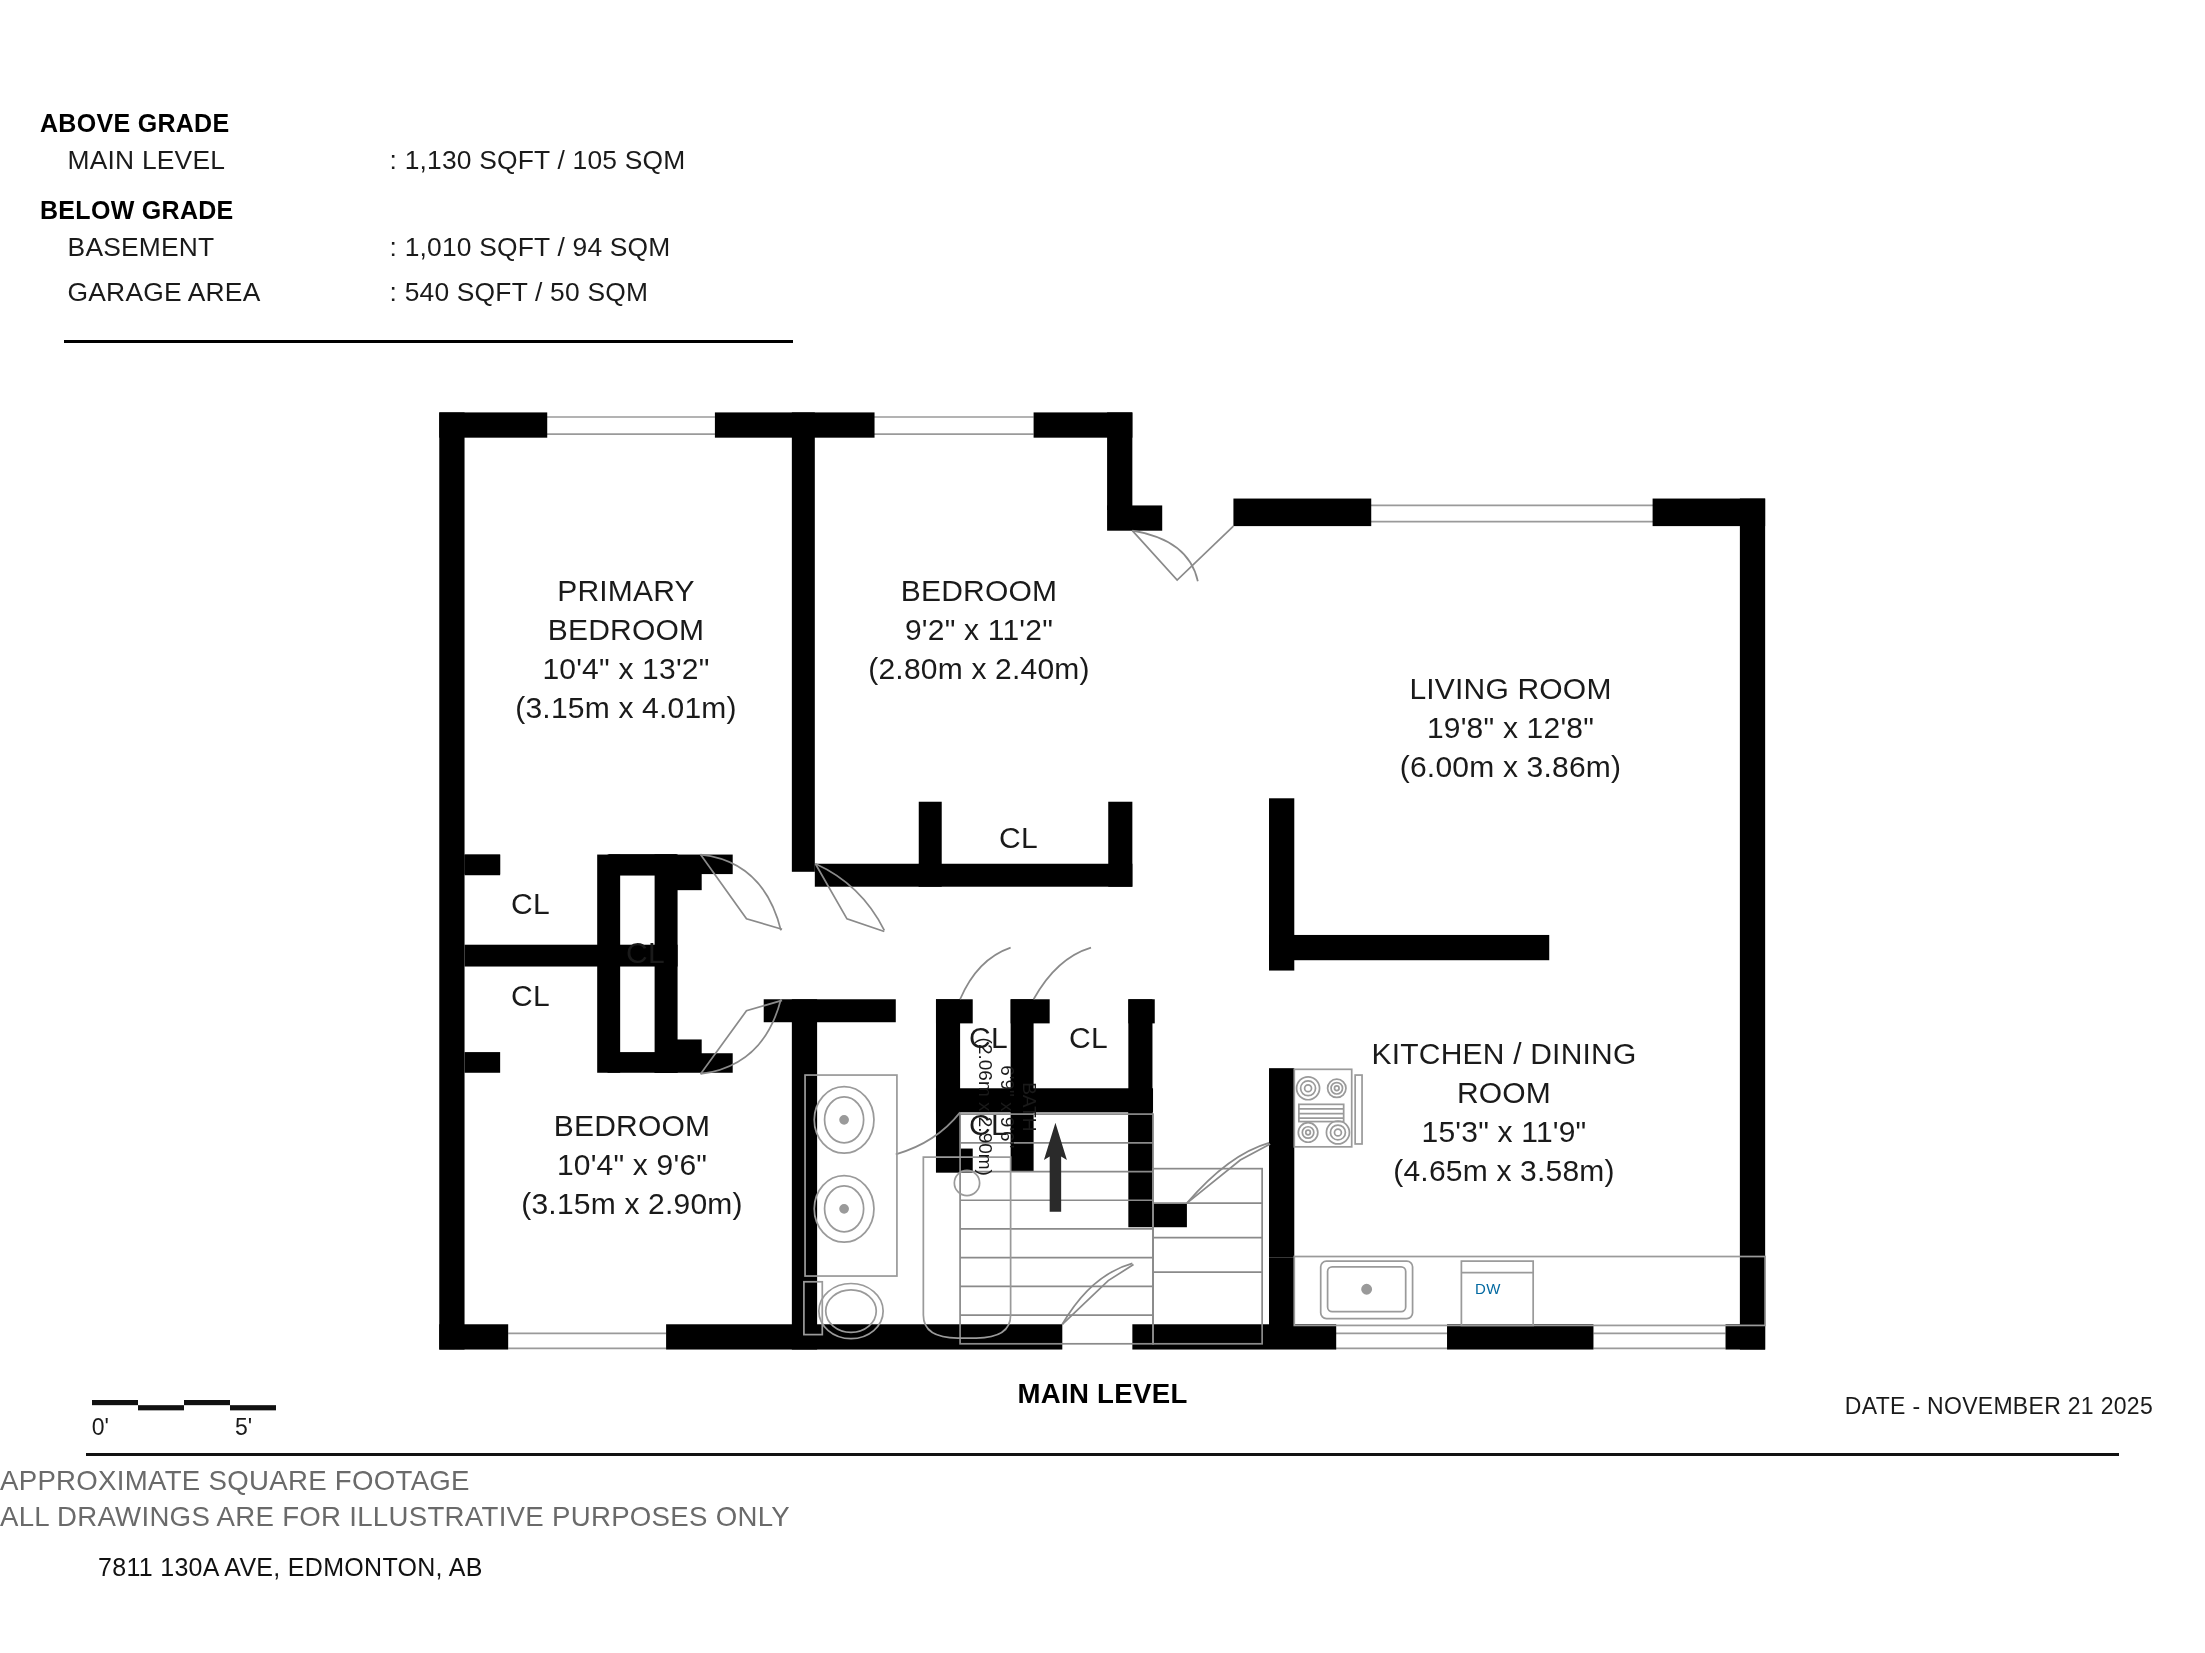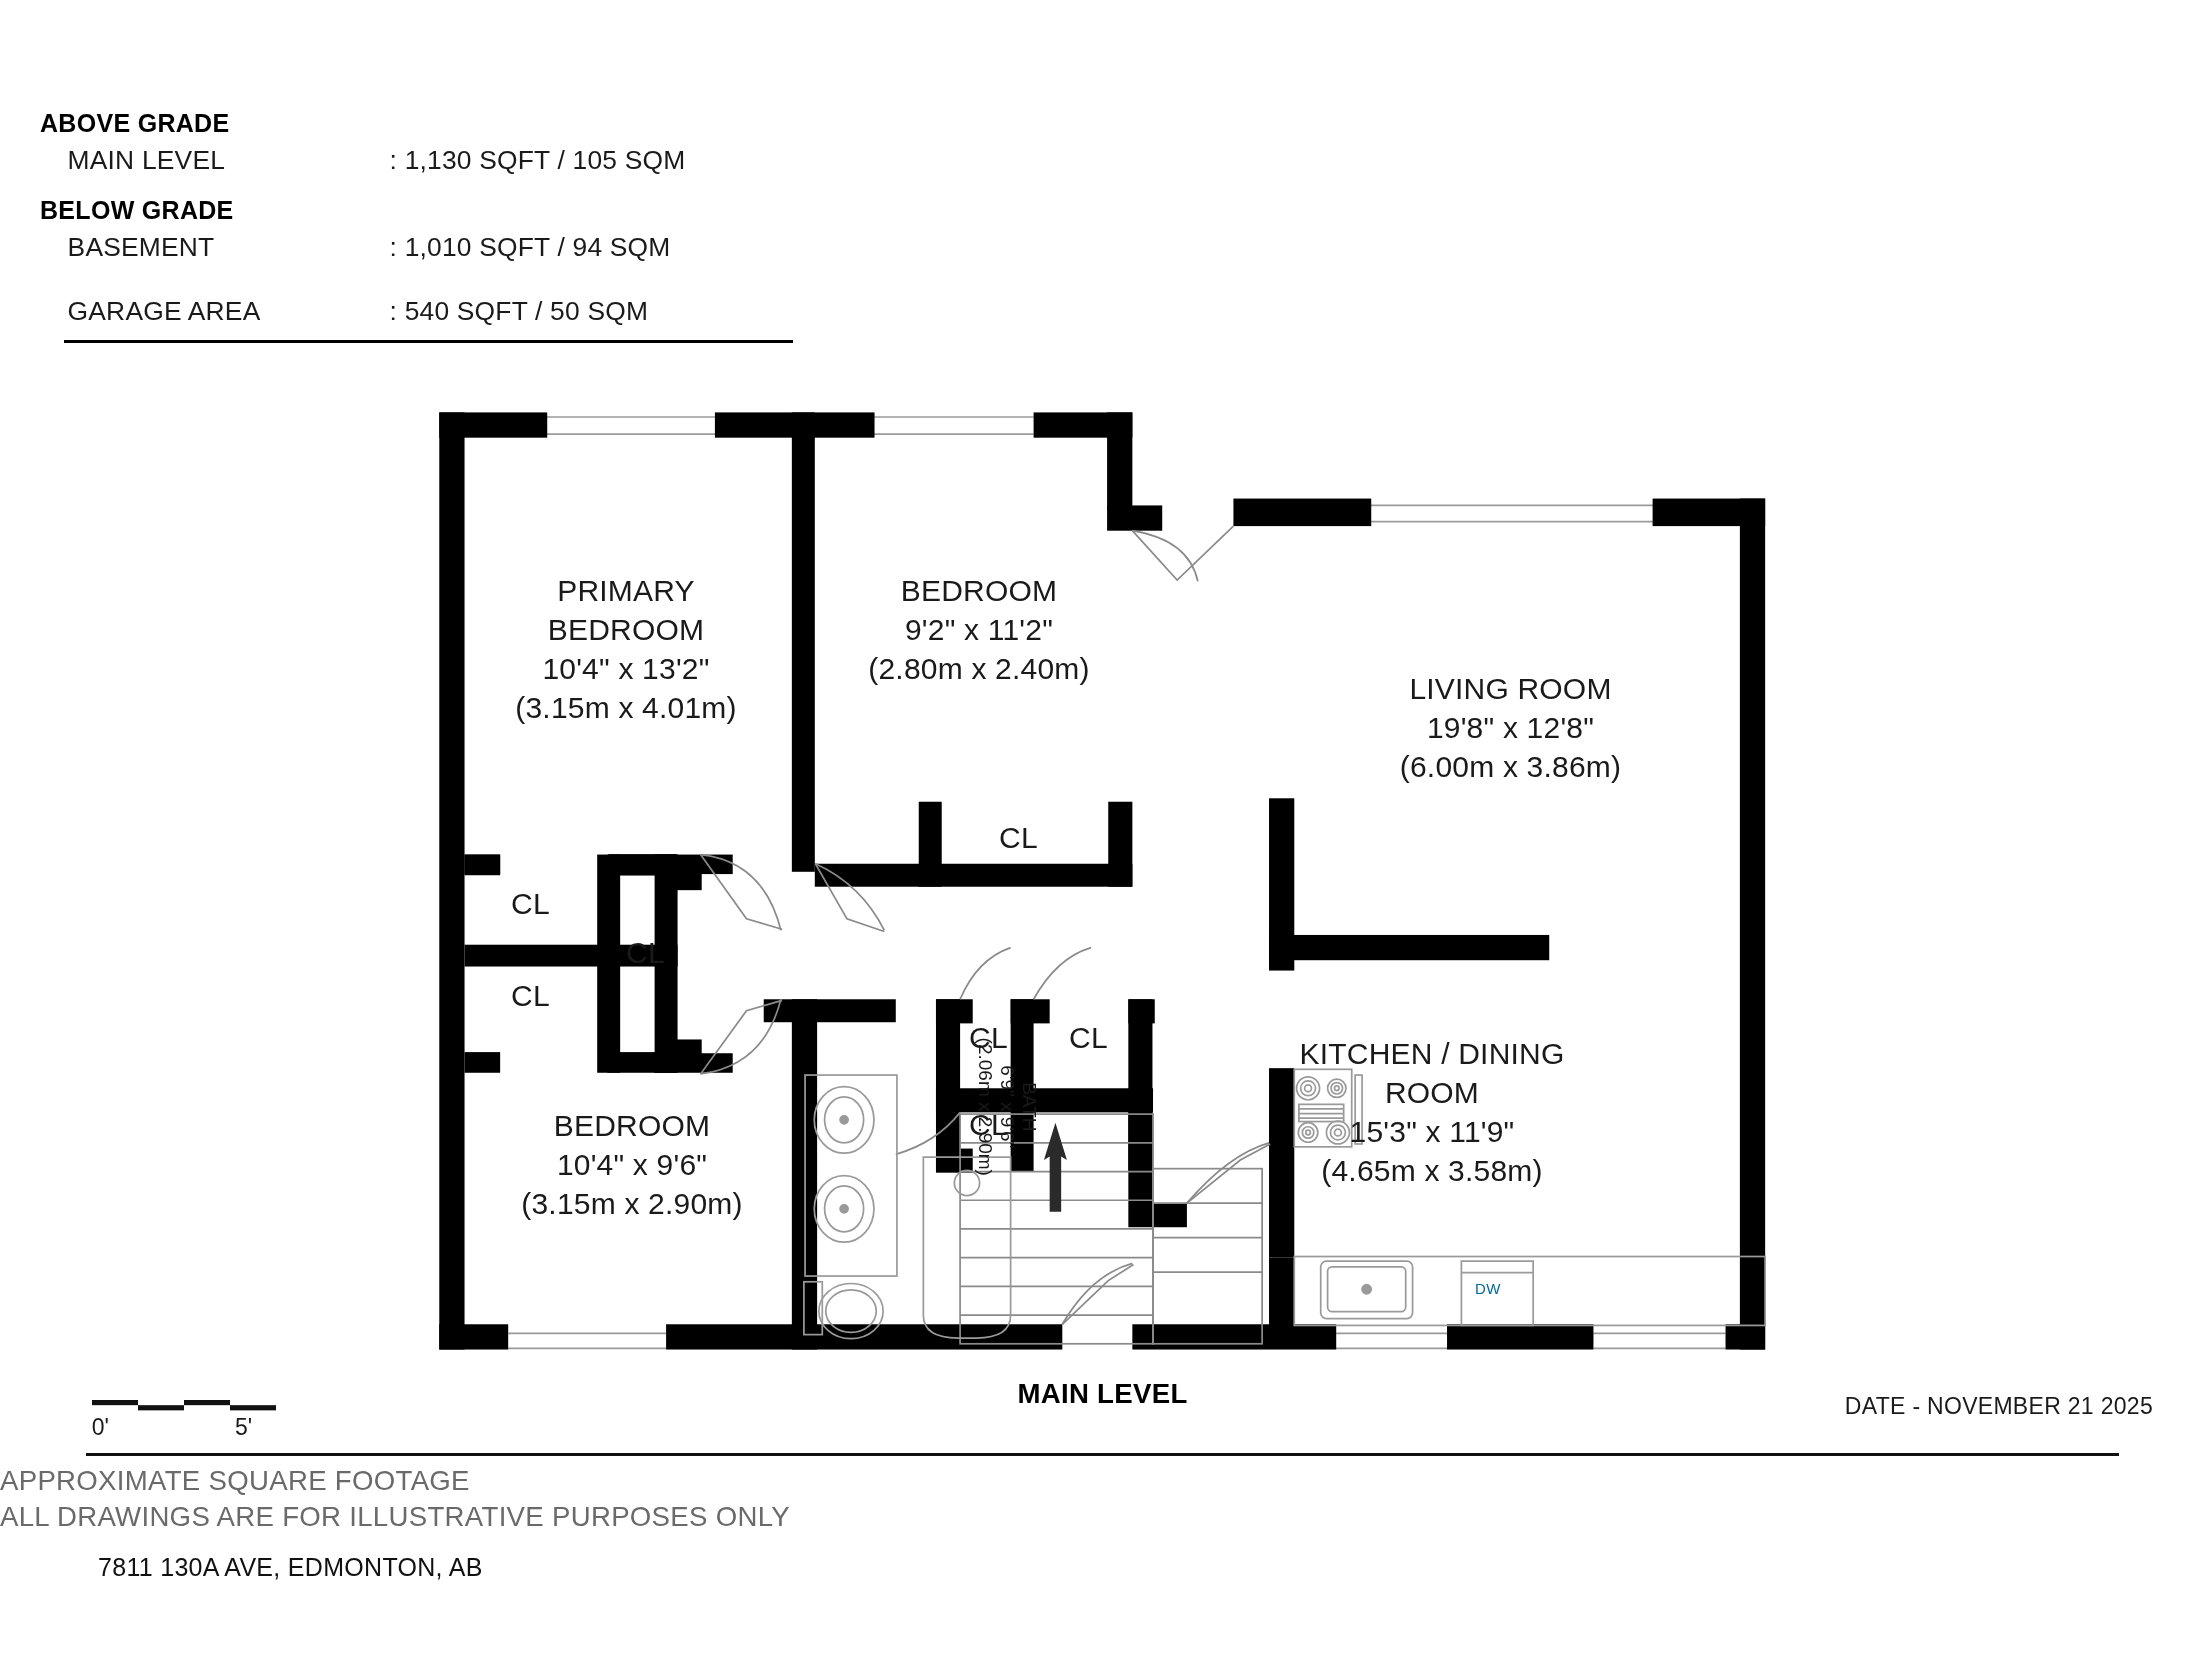--- a/index.html
+++ b/index.html
@@ -180,21 +180,21 @@
   <div class="legend-row">
     <span class="lbl">MAIN LEVEL</span>
     <span class="val">: 1,130 SQFT / 105 SQM</span>
   </div>
   <div id="legend-gap"></div>
   <div class="legend-head">BELOW GRADE</div>
   <div class="legend-row">
     <span class="lbl">BASEMENT</span>
     <span class="val">: 1,010 SQFT / 94 SQM</span>
   </div>
-  <div class="legend-row" style="margin-top:30px;">
+  <div class="legend-row" style="margin-top:11px;">
     <span class="lbl">GARAGE AREA</span>
     <span class="val">: 540 SQFT / 50 SQM</span>
   </div>
 </div>
 <div id="legend-rule"></div>
 
 <div id="plan">
 <svg width="2205" height="1654" viewBox="0 0 3840 2880" xmlns="http://www.w3.org/2000/svg">
 
   <g stroke="#9a9a9a" stroke-width="3" fill="none">
@@ -409,21 +409,21 @@
   <span class="ln">9'2" x 11'2"</span>
   <span class="ln">(2.80m x 2.40m)</span>
 </div>
 
 <div class="room-label" style="left:1338px; top:669px; width:345px;">
   <span class="ln">LIVING ROOM</span>
   <span class="ln">19'8" x 12'8"</span>
   <span class="ln">(6.00m x 3.86m)</span>
 </div>
 
-<div class="room-label" style="left:1254px; top:1034px; width:356px;">
+<div class="room-label" style="left:1326px; top:1034px; width:356px;">
   <span class="ln">KITCHEN / DINING</span>
   <span class="ln">ROOM</span>
   <span class="ln">15'3" x 11'9"</span>
   <span class="ln">(4.65m x 3.58m)</span>
 </div>
 
 <div class="room-label" style="left:477px; top:1106px; width:310px;">
   <span class="ln">BEDROOM</span>
   <span class="ln">10'4" x 9'6"</span>
   <span class="ln">(3.15m x 2.90m)</span>

